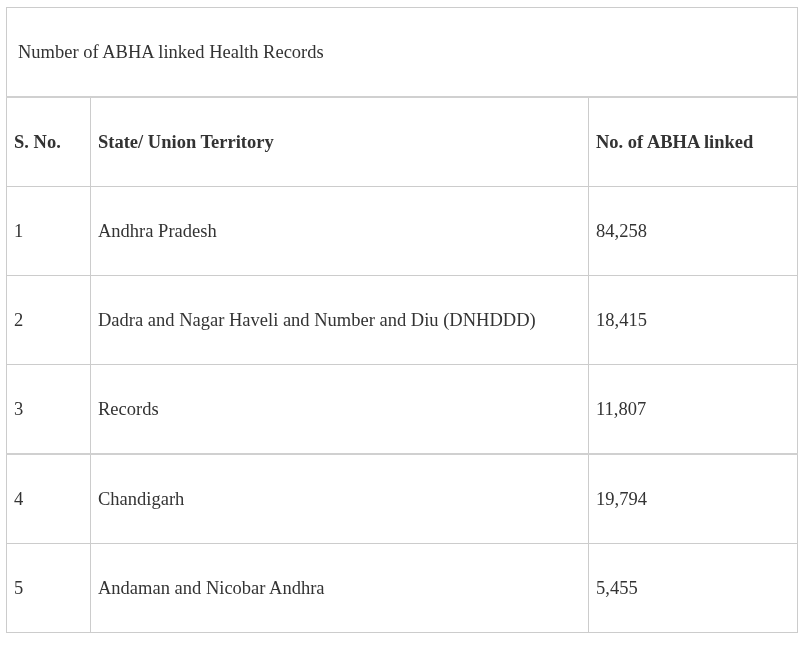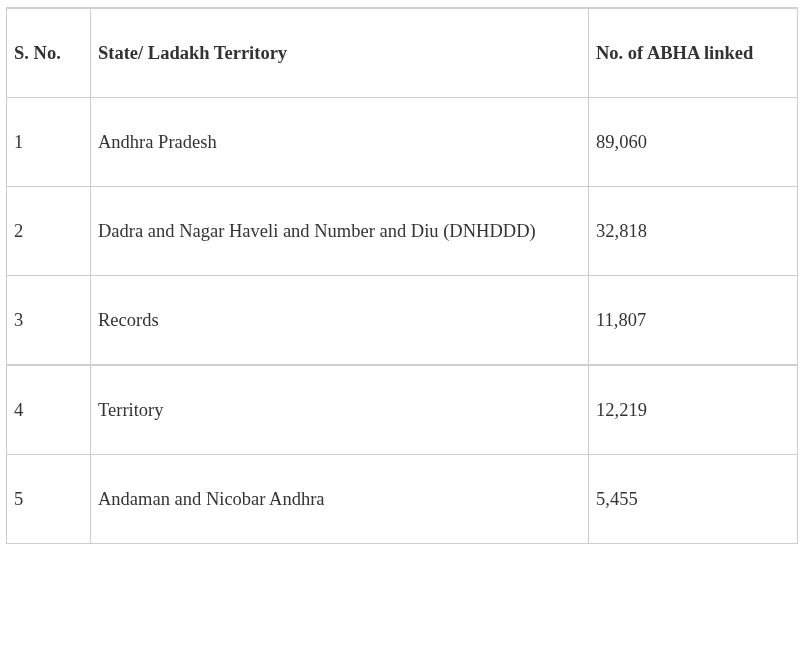--- a/index.html
+++ b/index.html
@@ -12,44 +12,47 @@
     .tbl tr.data td { height: 88px; }
     .tbl tr.thick td { border-top: 2px solid #d0d0d0; }
     .c1 { width: 76px; margin-left: 14px; }
     .c2 { width: 490px; }
   </style>
 </head>
 <body>
 
 <table class="tbl">
   <tbody>
+      <tr class="caption-row">
+    <td colspan="3">Number of ABHA linked Health Records</td>
+  </tr>
   <tr class="header">
     <td class="c1">S. No.</td>
-    <td class="c2">State/ Ladakh Territory</td>
+    <td class="c2">State/ Union Territory</td>
     <td>No. of ABHA linked</td>
   </tr>
   <tr class="data">
     <td>1</td>
     <td>Andhra Pradesh</td>
-    <td>89,060</td>
+    <td>84,258</td>
   </tr>
   <tr class="data">
     <td>2</td>
     <td>Dadra and Nagar Haveli and Number and Diu (DNHDDD)</td>
-    <td>32,818</td>
+    <td>18,415</td>
   </tr>
   <tr class="data">
     <td>3</td>
     <td>Records</td>
     <td>11,807</td>
   </tr>
   <tr class="data thick">
     <td>4</td>
-    <td>Territory</td>
-    <td>12,219</td>
+    <td>Chandigarh</td>
+    <td>19,794</td>
   </tr>
   <tr class="data">
     <td>5</td>
     <td>Andaman and Nicobar Andhra</td>
     <td>5,455</td>
   </tr>
 </tbody>
   </table>
 
 </body></html>

